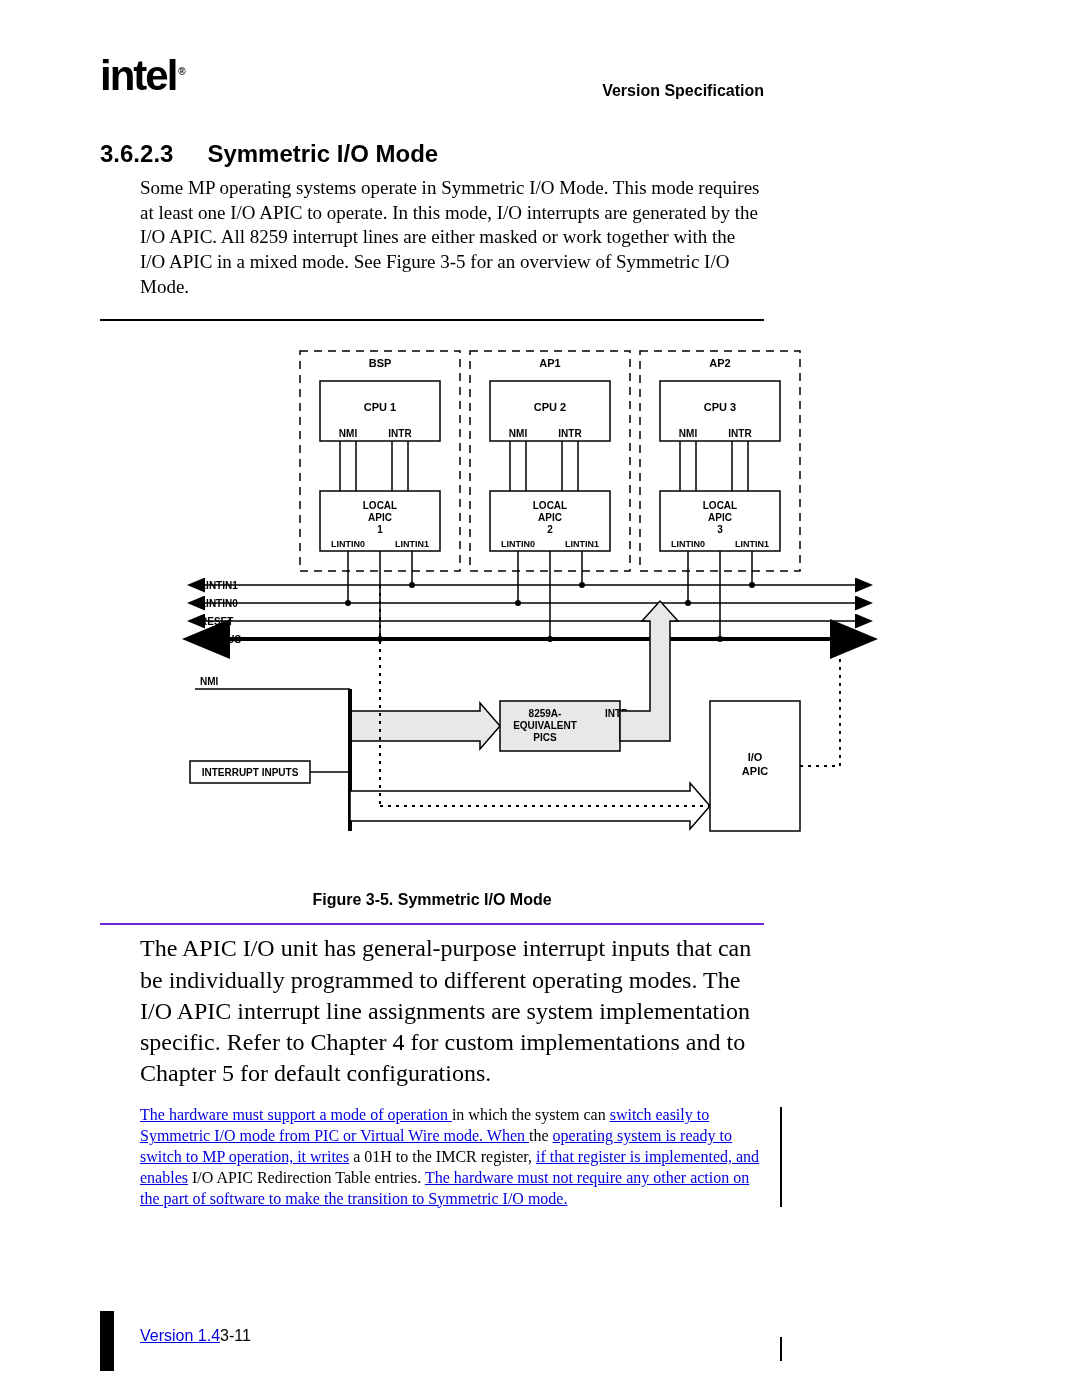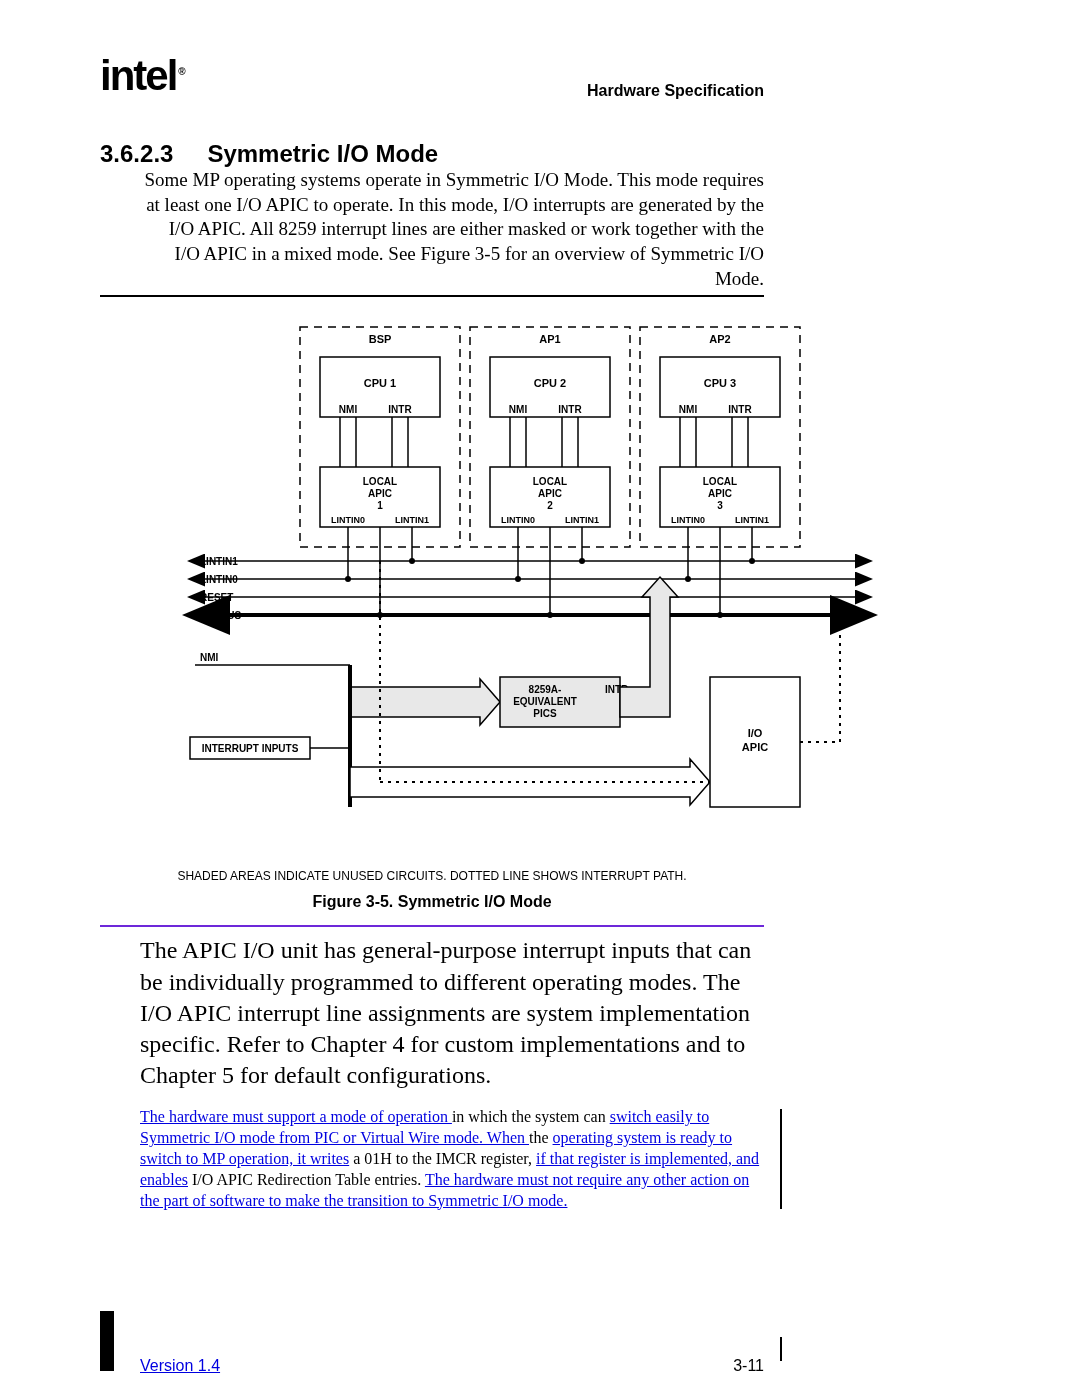--- a/index.html
+++ b/index.html
@@ -42,27 +42,28 @@
   }
   .section-heading {
     margin-top: 40px;
     display: flex;
     gap: 34px;
     font-family: Arial, Helvetica, sans-serif;
     font-weight: 700;
     font-size: 24px;
   }
   .body-text {
+    margin-top: 8px;
     font-size: 19px;
     line-height: 1.30;
-    text-align: right;
+    text-align: left;
     padding-left: 40px;
   }
   .figure-wrap {
-    margin-top: 4px;
+    margin-top: 20px;
     border-top: 2px solid #000;
     padding-top: 20px;
   }
   .figure-svg {
     display: block;
     margin: 0 auto;
   }
   .figure-caption {
     text-align: center;
     font-family: Arial, Helvetica, sans-serif;
@@ -95,25 +96,24 @@
   .changebar {
     position: absolute;
     right: -18px;
     top: 2px;
     bottom: 2px;
     width: 2px;
     background: #000;
   }
   .footer {
     position: absolute;
-    bottom: 22px;
+    bottom: 52px;
     left: 140px;
     right: 100px;
     display: flex;
-    justify-content: space-between;
     font-size: 16px;
     font-family: Arial, Helvetica, sans-serif;
   }
   .footer .ver { color: #0000e0; text-decoration: underline; }
   .footer-bar {
     position: absolute;
     bottom: 36px;
     right: 82px;
     width: 2px;
     height: 24px;
@@ -130,21 +130,21 @@
 </style>
 </head>
 <body>
 
 <div class="page">
 
   <div class="header-row">
     <div class="logo">
       <span>intel</span><span class="reg">®</span>
     </div>
-    <div class="doc-type">Hardware Specification</div>
+    <div class="doc-type">Version Specification</div>
   </div>
 
   <div class="section-heading">
     <span>3.6.2.3</span>
     <span>Symmetric I/O Mode</span>
   </div>
 
   <div class="body-text">Some MP operating systems operate in Symmetric I/O Mode.  This mode requires at least one I/O APIC to operate.  In this mode, I/O interrupts are generated by the I/O APIC.  All 8259 interrupt lines are either masked or work together with the I/O APIC in a mixed mode.  See Figure 3-5 for an overview of Symmetric I/O Mode.</div>
 
   <div class="figure-wrap">
@@ -281,21 +281,20 @@
       <g stroke="#000" stroke-width="2" stroke-dasharray="3 5" fill="none">
         <line x1="280" y1="244" x2="280" y2="465"></line>
         <line x1="280" y1="465" x2="610" y2="465"></line>
         <line x1="700" y1="425" x2="740" y2="425"></line>
         <line x1="740" y1="425" x2="740" y2="298"></line>
       </g>
       <circle cx="740" cy="298" r="3" fill="#000"></circle>
 
     </svg>
 
-    <div class="fig-note">SHADED AREAS INDICATE UNUSED CIRCUITS.  DOTTED LINE SHOWS INTERRUPT PATH.</div>
     <div class="figure-caption">Figure 3-5.  Symmetric I/O Mode</div>
   </div>
 
   <div class="para2">The APIC I/O unit has general-purpose interrupt inputs that can be individually programmed to different operating modes.  The I/O APIC interrupt line assignments are system implementation specific.  Refer to Chapter 4 for custom implementations and to Chapter 5 for default configurations.</div>
 
   <div class="para3">
     <a href="#">The hardware must support a mode of operation </a><span>in which the system can </span><a href="#">switch easily to Symmetric I/O mode from PIC or Virtual Wire mode. When </a><span>the </span><a href="#">operating system is ready to switch to MP operation, it writes</a><span> a 01H to the IMCR register, </span><a href="#">if that register is implemented, and enables</a><span> I/O APIC Redirection Table entries. </span><a href="#">The hardware must not require any other action on the part of software to make the transition to Symmetric I/O mode.</a>
     <div class="changebar"></div>
   </div>
 

